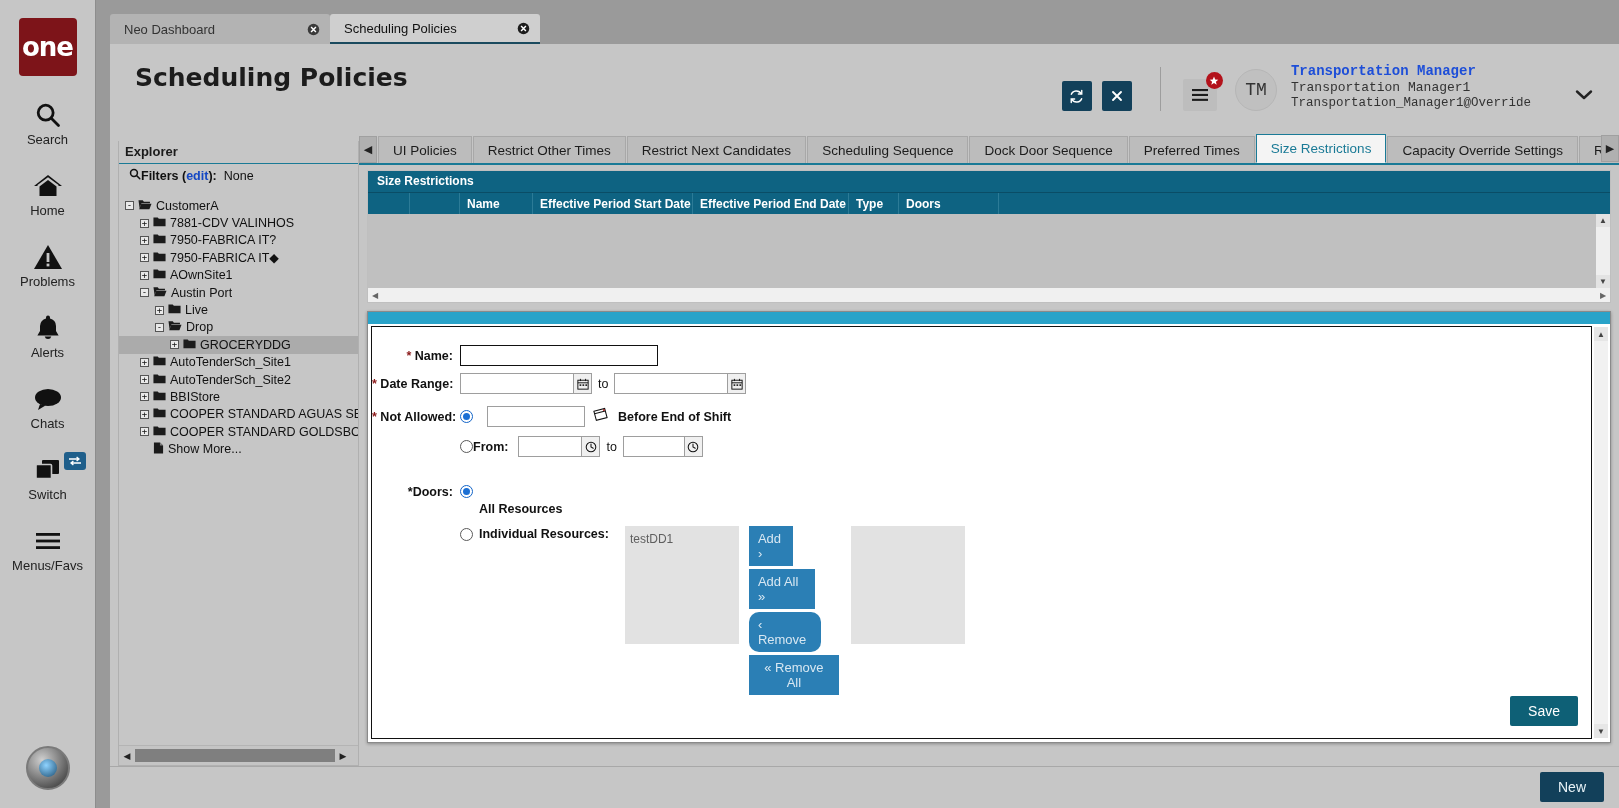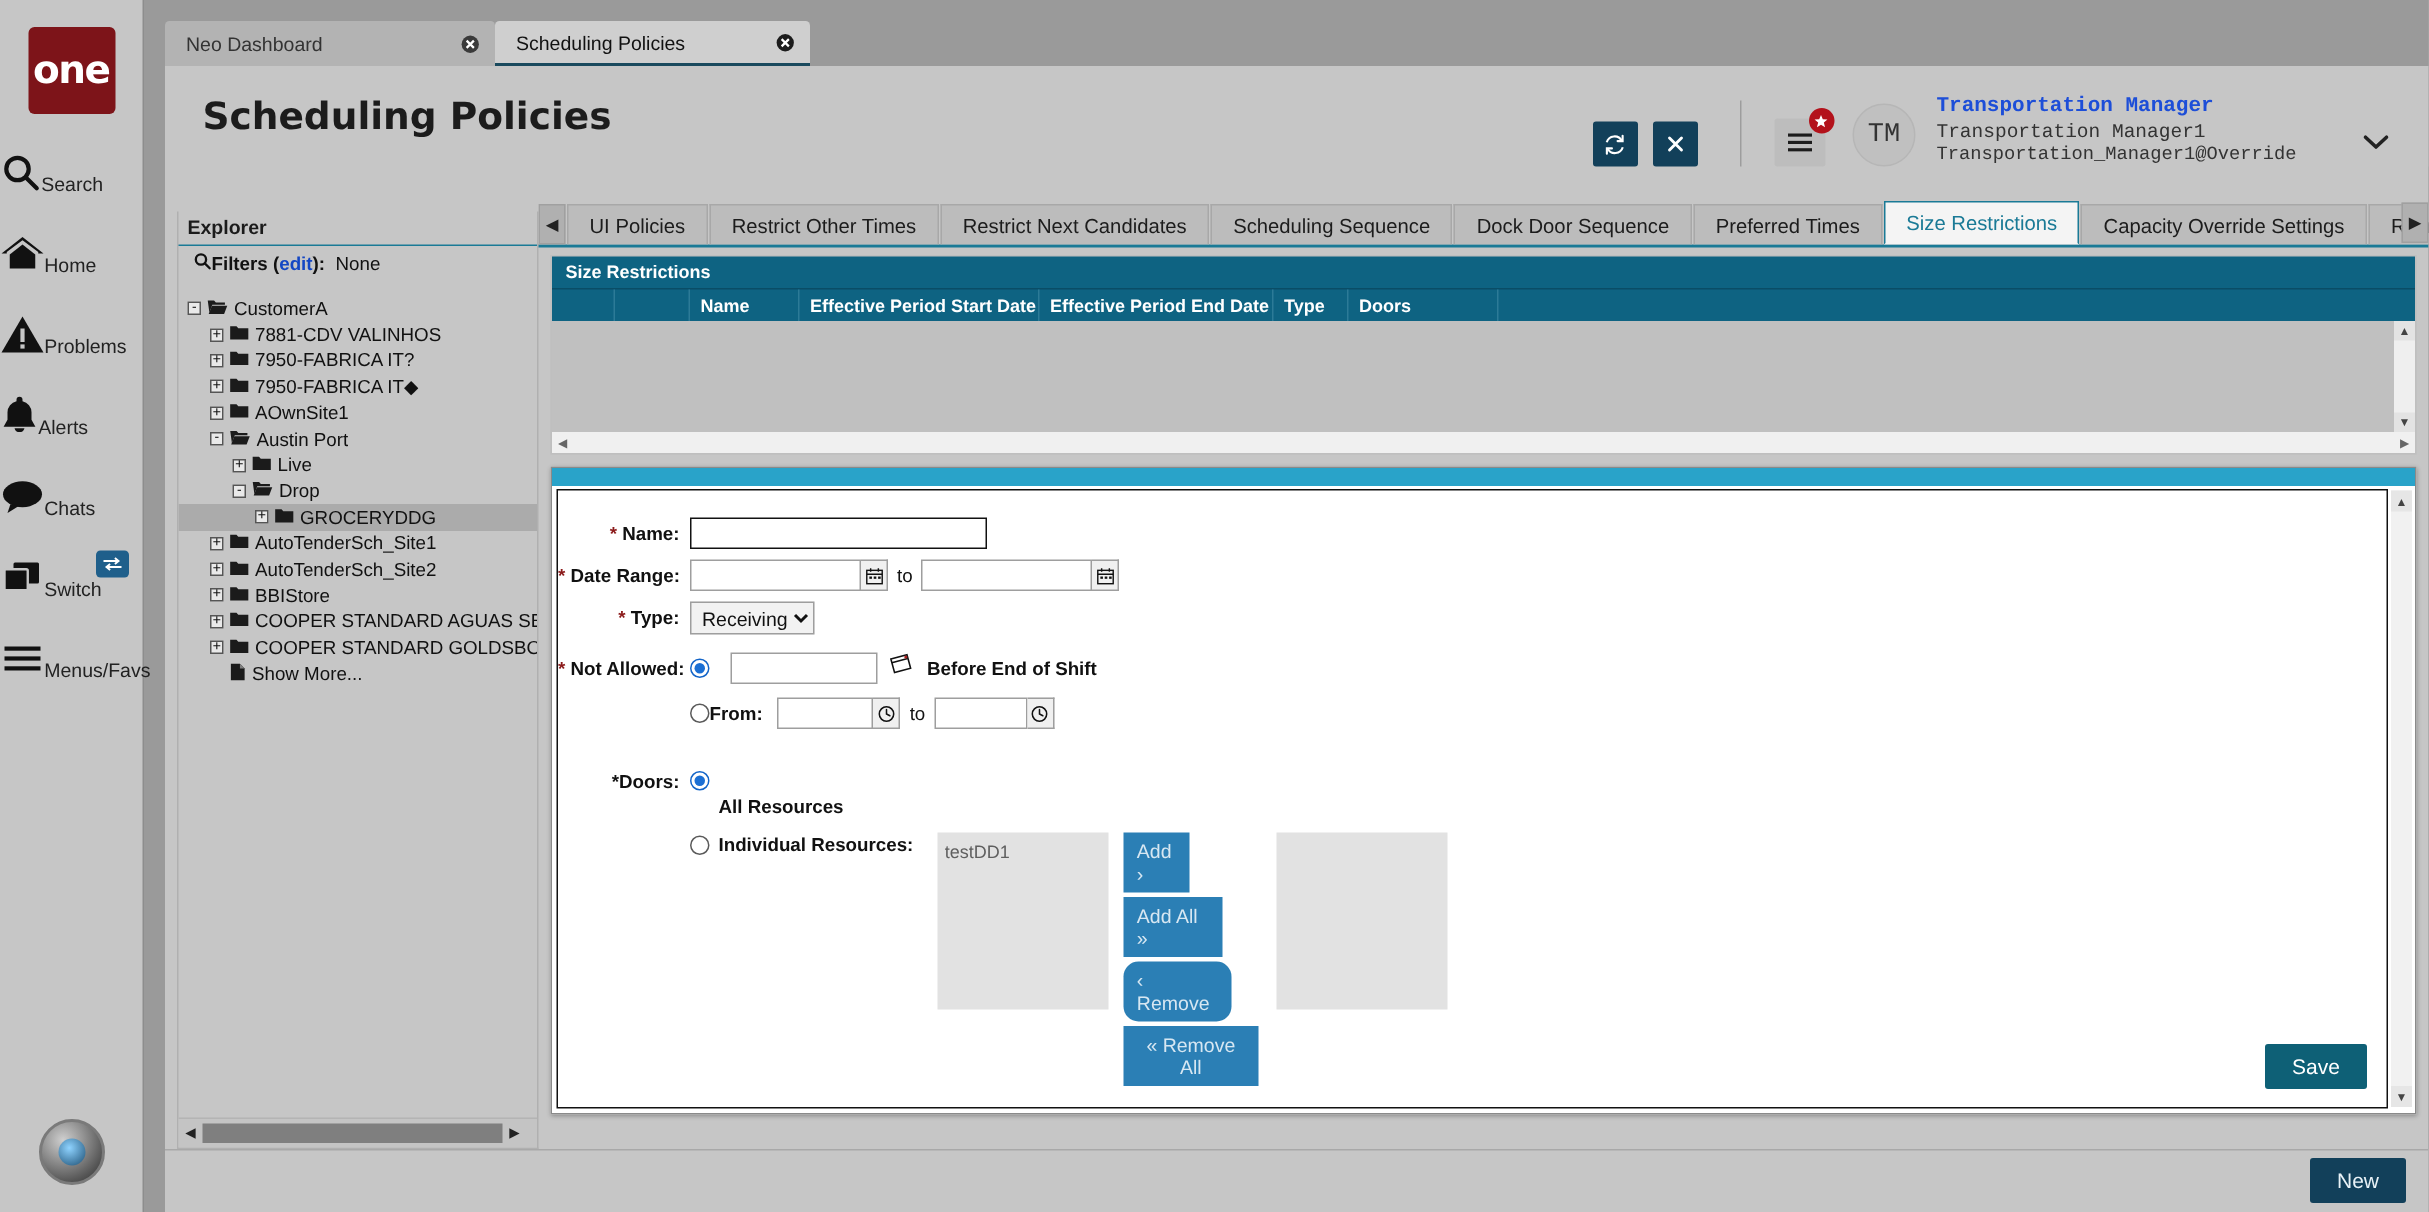--- a/index.html
+++ b/index.html
@@ -22,21 +22,21 @@
   }
   #rail-logo {
     width: 58px; height: 58px; margin-top: 18px;
     background: #7d1419; border-radius: 4px;
     display: flex; align-items: center; justify-content: center;
     color: #fff; font-size: 26px; font-weight: 700; letter-spacing: -1px;
     font-family: "DejaVu Sans", sans-serif;
   }
   .rail-item {
     margin-top: 24px; width: 96px;
-    display: flex; align-items: flex-end;
+    display: flex; flex-direction: column; align-items: center;
     color: #1a1a1a; cursor: pointer; position: relative;
   }
   .rail-icon { height: 30px; display: flex; align-items: center; justify-content: center; }
   .rail-icon svg { display: block; }
   .rail-label { font-size: 13px; margin-top: 2px; color: #222; }
   #switch-badge {
     position: absolute; right: 10px; top: -3px;
     width: 22px; height: 18px; background: #1f5f8b; border-radius: 3px;
     display: flex; align-items: center; justify-content: center;
     color: #fff; font-size: 11px;
@@ -708,27 +708,20 @@
                     <line x1="1" y1="5.6" x2="13" y2="5.6"></line>
                   <line x1="4" y1="1" x2="4" y2="3.6"></line>
                     <line x1="10" y1="1" x2="10" y2="3.6"></line>
                   <rect x="3" y="7.4" width="2" height="1.8" fill="#111" stroke="none"></rect>
                   <rect x="6.4" y="7.4" width="2" height="1.8" fill="#111" stroke="none"></rect>
                   <rect x="9.8" y="7.4" width="2" height="1.8" fill="#111" stroke="none"></rect>
                 </svg>
               </div>
             </div>
 
-            <div class="frow">
-              <div class="flabel-cell">
-                <span class="req">*</span>
-                <span>Type:</span>
-              </div>
-              <select class="type-select" id="type-select"><option value="Receiving">Receiving</option><option value="Shipping">Shipping</option></select>
-            </div>
 
             <div class="frow" style="margin-top:12px;">
               <div class="flabel-cell">
                 <span class="req">*</span>
                 <span>Not Allowed:</span>
               </div>
               <span class="radio on"></span>
               <input class="txt-input" style="width: 98px; margin-left: 14px;" value="">
               <span style="margin-left:7px;">
                 <svg width="17" height="16" viewBox="0 0 18 17" fill="none" stroke="#111" stroke-width="1.1">

